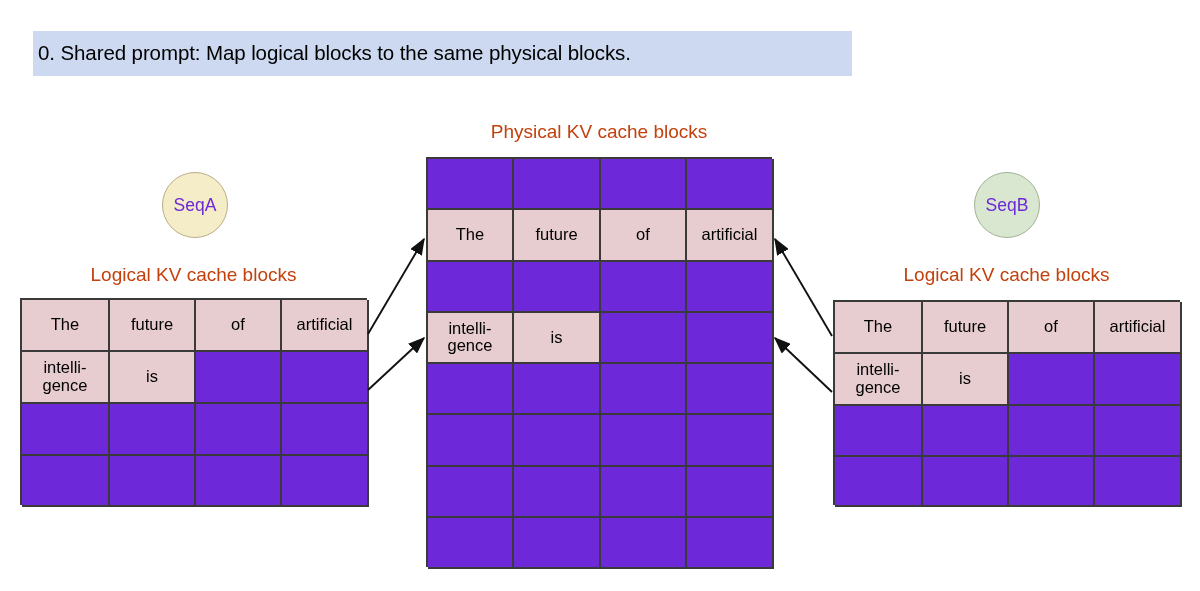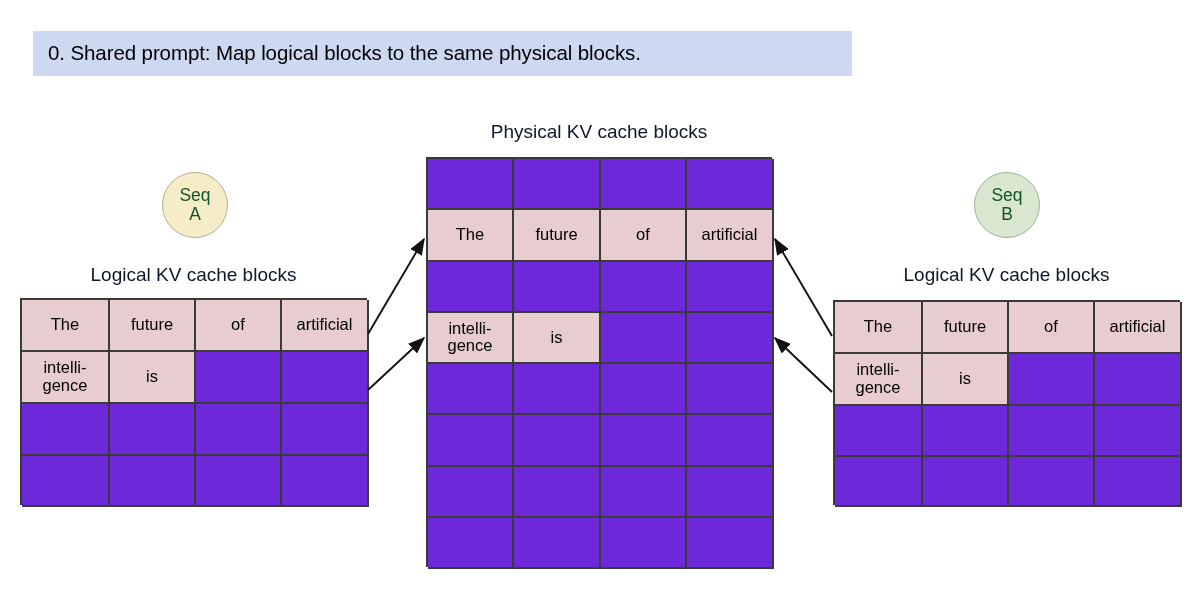--- a/index.html
+++ b/index.html
@@ -21,58 +21,58 @@
   #title-banner {
     position: absolute;
     left: 33px;
     top: 31px;
     width: 819px;
     height: 45px;
     background: #ccd9f0;
     display: flex;
     align-items: center;
     box-sizing: border-box;
-    padding-left: 15px;
+    padding-left: 5px;
   }
   #title-banner .title-text {
     font-size: 20.5px;
     line-height: 1;
     color: #000;
     white-space: nowrap;
     letter-spacing: -0.1px;
   }
 
   
   .caption {
     position: absolute;
     font-size: 19px;
     line-height: 1;
     text-align: center;
     white-space: nowrap;
-    color: #0f172a;
+    color: #c2410c;
   }
   #caption-physical { left: 426px; top: 122px; width: 346px; }
   #caption-logical-a { left: 20px;  top: 265px; width: 347px; }
   #caption-logical-b { left: 833px; top: 265px; width: 347px; }
 
   
   .seq-circle {
     position: absolute;
     width: 66px;
     height: 66px;
     border-radius: 50%;
     border: 1.4px solid #7f7f6b;
     box-sizing: border-box;
     display: flex;
-    flex-direction: column;
+    flex-direction: row;
     align-items: center;
     justify-content: center;
     font-size: 17.5px;
     line-height: 1.08;
-    color: #14532d;
+    color: #6d28d9;
   }
   #seq-a-badge { left: 162px;  top: 172px; background: #f5ecc8; border-color: #b9ae86; }
   #seq-b-badge { left: 974px;  top: 172px; background: #d9e7d0; border-color: #9fb394; }
 
   
   .kv-grid {
     position: absolute;
     display: grid;
     box-sizing: border-box;
     border-top: 2px solid #3a3a3a;

